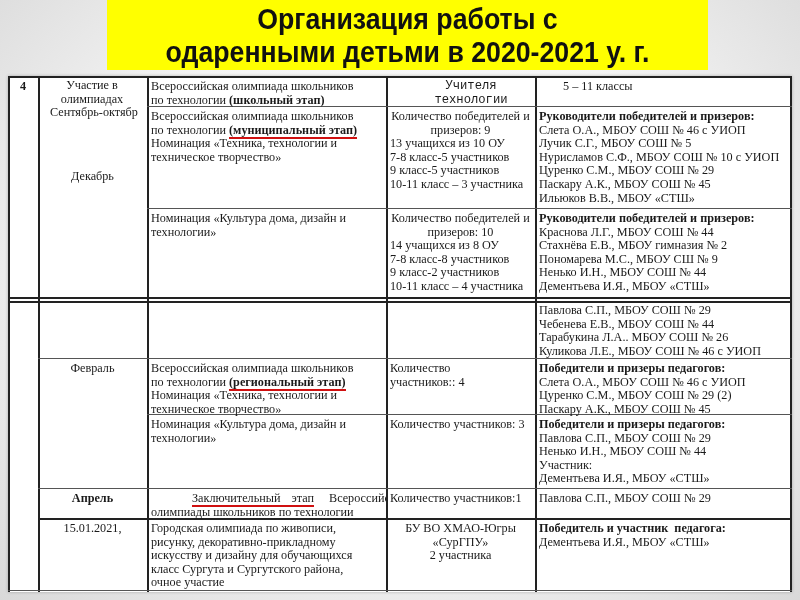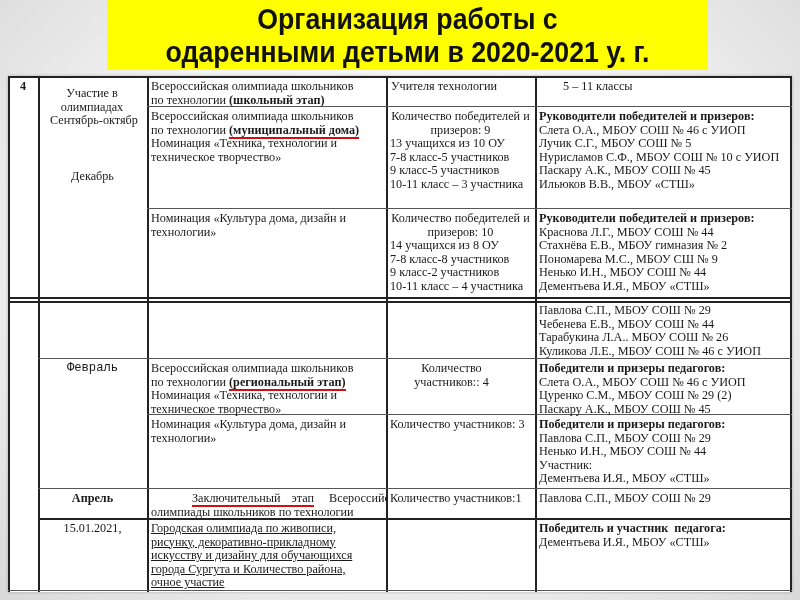--- a/index.html
+++ b/index.html
@@ -59,56 +59,57 @@
   <div class="hline" style="left:0;top:221px;width:784px;"></div>
   <div class="hline" style="left:0;top:225px;width:784px;"></div>
   <div class="hline thin" style="left:30px;top:282px;width:754px;"></div>
   <div class="hline thin" style="left:139px;top:338px;width:645px;"></div>
   <div class="hline thin" style="left:30px;top:412px;width:754px;"></div>
   <div class="hline" style="left:30px;top:442px;width:754px;"></div>
   <div class="hline thin" style="left:0;top:514px;width:784px;"></div>
 
   <div class="cell center b" style="left:0;top:3px;width:30px;">4</div>
 
-  <div class="cell center" style="left:30px;top:10px;width:100px;padding-left:12px;">
+  <div class="cell center" style="left:30px;top:2px;width:100px;padding-left:12px;">
     <span class="line">Участие в</span>
     <span class="line">олимпиадах</span>
     <span class="line">Сентябрь-октябрь</span>
   </div>
   <div class="cell center" style="left:30px;top:93px;width:109px;">Декабрь</div>
-  <div class="cell center" style="left:30px;top:285px;width:109px;font-family:Liberation Mono, monospace;">Февраль</div>
+  <div class="cell center" style="left:30px;top:285px;width:109px;">Февраль</div>
   <div class="cell center" style="left:30px;top:415px;width:109px;font-weight:bold;">Апрель</div>
   <div class="cell center" style="left:30px;top:445px;width:109px;">15.01.2021,</div>
 
   <div class="cell" style="left:139px;top:3px;width:239px;">
     <span class="line">Всероссийская олимпиада школьников</span>
     <span class="line"><span>по технологии </span><span class="b">(школьный этап)</span></span>
   </div>
-  <div class="cell center" style="left:373px;top:3px;width:126px;">Учителя технологии</div>
+  <div class="cell center" style="left:400px;top:3px;width:126px;font-family:Liberation Mono, monospace;">Учителя технологии</div>
   <div class="cell" style="left:527px;top:3px;width:255px;margin-left:24px;">5 – 11 классы</div>
 
   <div class="cell" style="left:139px;top:33px;width:239px;">
     <span class="line">Всероссийская олимпиада школьников</span>
-    <span class="line"><span>по технологии </span><span class="b hl">(муниципальный дома)</span></span>
+    <span class="line"><span>по технологии </span><span class="b hl">(муниципальный этап)</span></span>
     <span class="line justify" style="white-space:normal;">Номинация «Техника, технологии и</span>
     <span class="line">техническое творчество»</span>
   </div>
   <div class="cell" style="left:378px;top:33px;width:149px;">
     <span class="line center">Количество победителей и</span>
     <span class="line center">призеров: 9</span>
     <span class="line">13 учащихся из 10 ОУ</span>
     <span class="line">7-8 класс-5 участников</span>
     <span class="line">9 класс-5 участников</span>
     <span class="line">10-11 класс – 3 участника</span>
   </div>
   <div class="cell" style="left:527px;top:33px;width:255px;">
     <span class="line b">Руководители победителей и призеров:</span>
     <span class="line">Слета О.А., МБОУ СОШ № 46 с УИОП</span>
     <span class="line">Лучик С.Г., МБОУ СОШ № 5</span>
     <span class="line">Нурисламов С.Ф., МБОУ СОШ № 10 с УИОП</span>
+    <span class="line">Цуренко С.М., МБОУ СОШ № 29</span>
     <span class="line">Паскару А.К., МБОУ СОШ № 45</span>
     <span class="line">Ильюков В.В., МБОУ «СТШ»</span>
   </div>
 
   <div class="cell" style="left:139px;top:135px;width:239px;">
     <span class="line justify" style="white-space:normal;">Номинация «Культура дома, дизайн и</span>
     <span class="line">технологии»</span>
   </div>
   <div class="cell" style="left:378px;top:135px;width:149px;">
     <span class="line center">Количество победителей и</span>
@@ -133,21 +134,21 @@
     <span class="line">Тарабукина Л.А.. МБОУ СОШ № 26</span>
     <span class="line">Куликова Л.Е., МБОУ СОШ № 46 с УИОП</span>
   </div>
 
   <div class="cell" style="left:139px;top:285px;width:239px;">
     <span class="line justify" style="white-space:normal;">Всероссийская олимпиада школьников</span>
     <span class="line"><span>по технологии </span><span class="b hl">(региональный этап)</span></span>
     <span class="line justify" style="white-space:normal;">Номинация «Техника, технологии и</span>
     <span class="line">техническое творчество»</span>
   </div>
-  <div class="cell" style="left:378px;top:285px;width:131px;text-align:center;">Количество участников:: 4</div>
+  <div class="cell" style="left:378px;top:285px;width:131px;">Количество участников:: 4</div>
   <div class="cell" style="left:527px;top:285px;width:255px;">
     <span class="line b">Победители и призеры педагогов:</span>
     <span class="line">Слета О.А., МБОУ СОШ № 46 с УИОП</span>
     <span class="line">Цуренко С.М., МБОУ СОШ № 29 (2)</span>
     <span class="line">Паскару А.К., МБОУ СОШ № 45</span>
   </div>
 
   <div class="cell" style="left:139px;top:341px;width:239px;">
     <span class="line justify" style="white-space:normal;">Номинация «Культура дома, дизайн и</span>
     <span class="line">технологии»</span>
@@ -161,24 +162,29 @@
     <span class="line">Дементьева И.Я., МБОУ «СТШ»</span>
   </div>
 
   <div class="cell" style="left:139px;top:415px;width:239px;">
     <span class="line"><span class="hl" style="word-spacing:8px;margin-left:41px;">Заключительный этап</span><span style="margin-left:12px;"> Всероссийской</span></span>
     <span class="line">олимпиады школьников по технологии</span>
   </div>
   <div class="cell" style="left:378px;top:415px;width:149px;">Количество участников:1</div>
   <div class="cell" style="left:527px;top:415px;width:255px;">Павлова С.П., МБОУ СОШ № 29</div>
 
-  <div class="cell justify" style="left:139px;top:445px;width:239px;text-decoration:underline;">
+  <div class="cell justify" style="left:139px;top:445px;width:239px;">
     <span class="line justify" style="white-space:normal;">Городская олимпиада по живописи,</span>
     <span class="line justify" style="white-space:normal;">рисунку, декоративно-прикладному</span>
     <span class="line justify" style="white-space:normal;">искусству и дизайну для обучающихся</span>
-    <span class="line justify" style="white-space:normal;">города Сургута и Количество района,</span>
+    <span class="line justify" style="white-space:normal;">класс Сургута и Сургутского района,</span>
     <span class="line">очное участие</span>
+  </div>
+  <div class="cell center" style="left:378px;top:445px;width:149px;">
+    <span class="line">БУ ВО ХМАО-Югры</span>
+    <span class="line">«СурГПУ»</span>
+    <span class="line">2 участника</span>
   </div>
   <div class="cell" style="left:527px;top:445px;width:291px;">
     <span class="line b" style="white-space:pre;">Победитель и участник  педагога:</span>
     <span class="line">Дементьева И.Я., МБОУ «СТШ»</span>
   </div>
 </div>
 
 </body></html>

